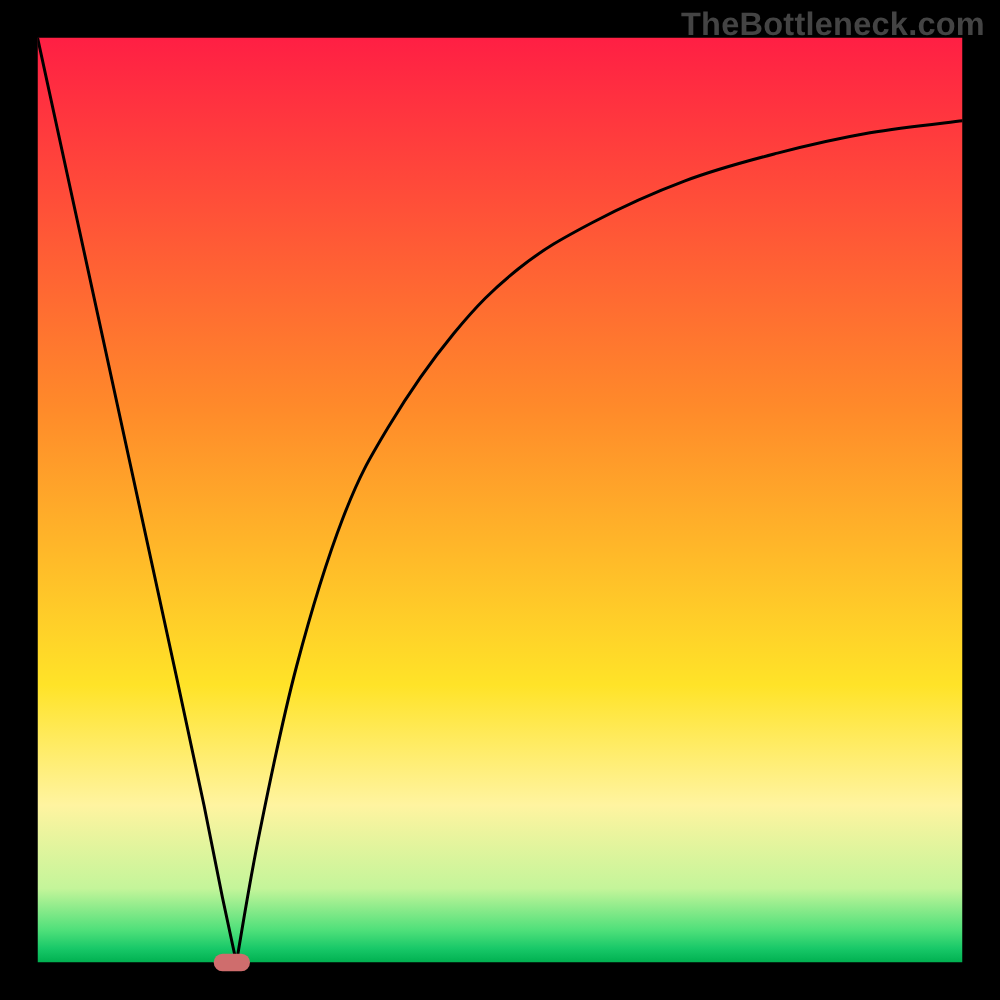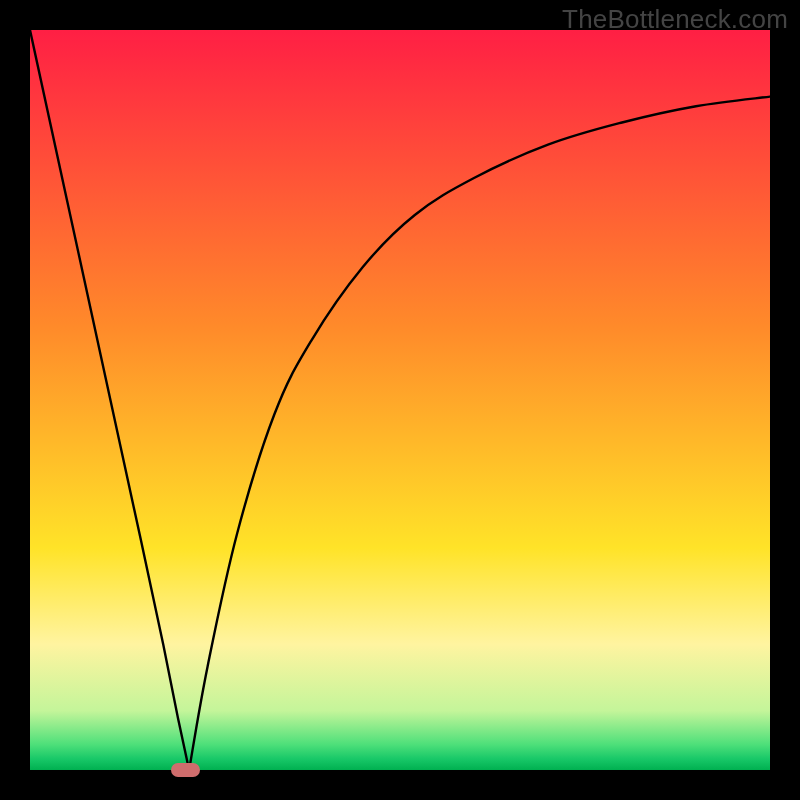--- a/index.html
+++ b/index.html
@@ -16,21 +16,21 @@
     width: 800px;
     height: 800px;
     background: #000;
   }
   .watermark {
     position: absolute;
     top: 4px;
     right: 12px;
     color: #444;
     font-size: 26px;
-    font-weight: 400;
+    font-weight: 700;
     letter-spacing: 0.2px;
     z-index: 5;
   }
   .plot {
     position: absolute;
     left: 30px;
     top: 30px;
     width: 740px;
     height: 740px;
   }

